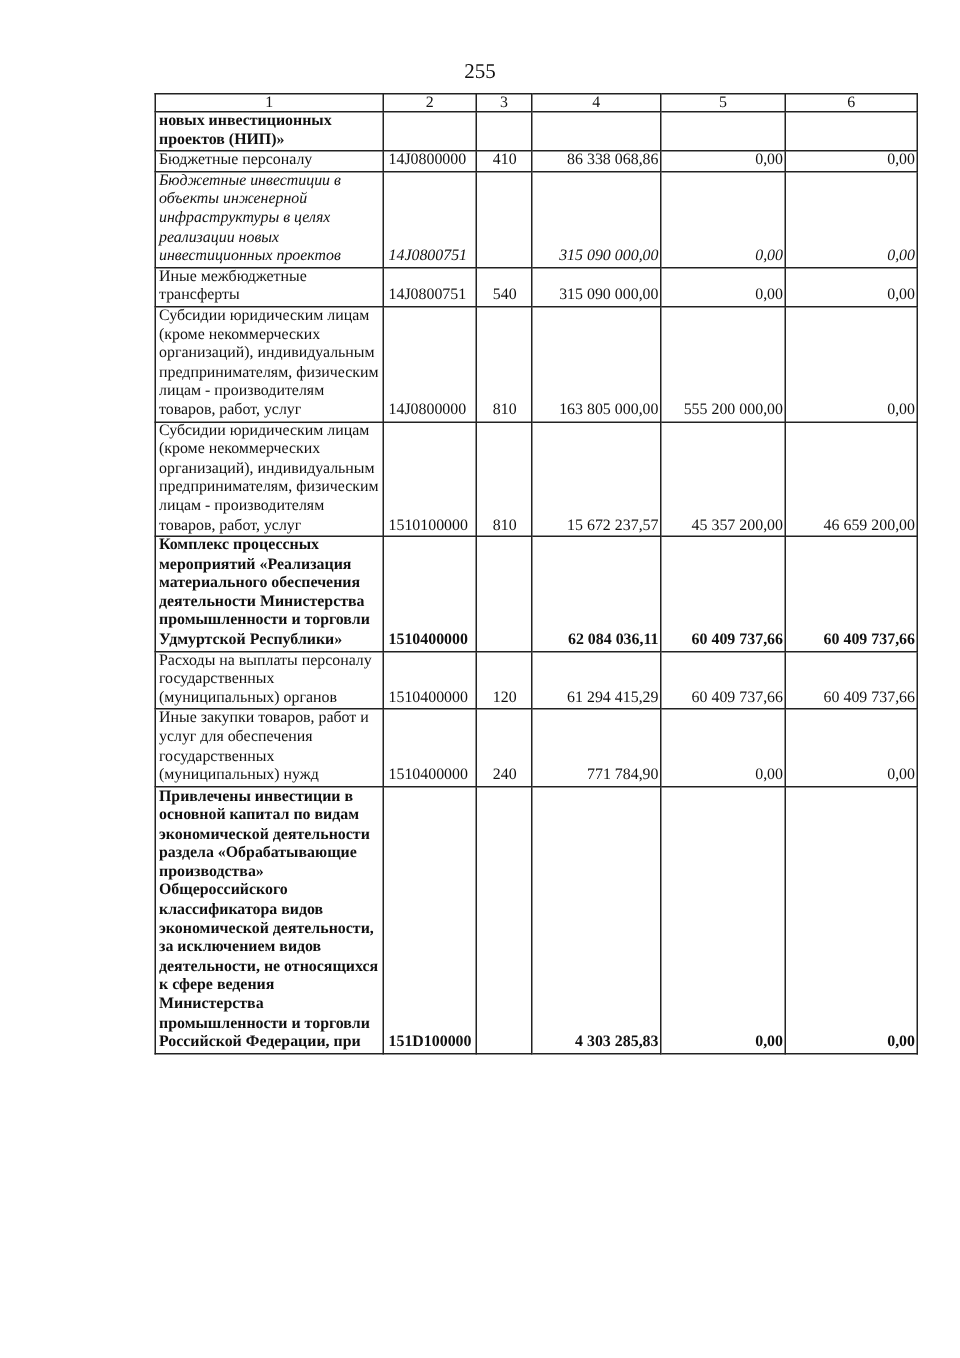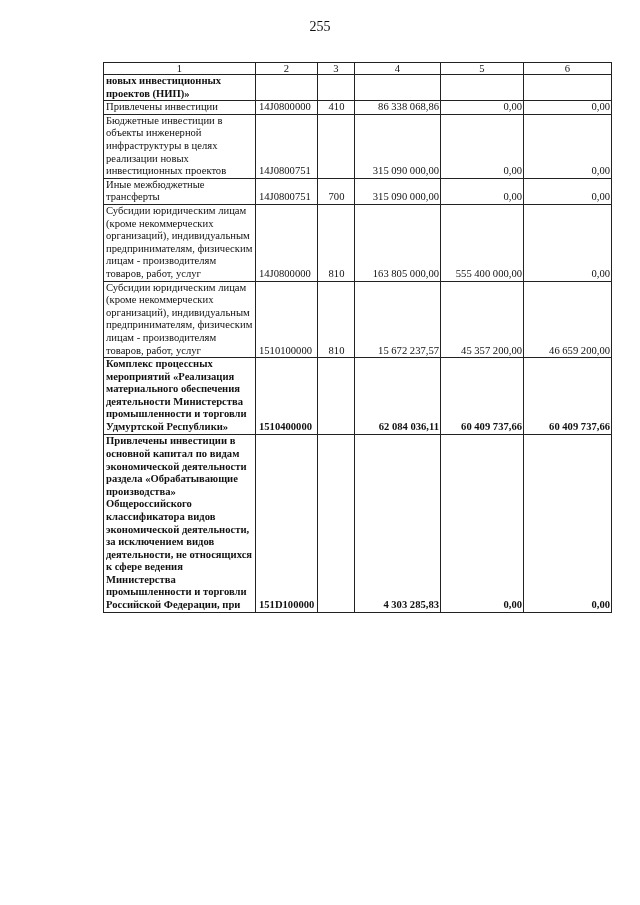--- a/index.html
+++ b/index.html
@@ -1,18 +1,18 @@
 <!DOCTYPE html>
 <html><head>
 <meta charset="utf-8">
 <style>
   html, body { margin:0; padding:0; background:#ffffff; }
   body { width:640px; height:905px; position:relative; overflow:hidden;
          font-family:"Liberation Serif","DejaVu Serif",serif; color:#111; }
-  .page-number { position:absolute; top:19px; left:0; width:640px; text-align:center;
+  .page-number { position:absolute; top:41px; left:0; width:640px; text-align:center;
                  font-size:14px; }
   table { position:absolute; left:103px; top:62px; border-collapse:collapse;
           table-layout:fixed; width:508px; font-size:10.6px; line-height:12.6px; }
   td { border:1px solid #222; padding:0 2px; vertical-align:bottom; overflow:hidden; }
   td.c1 { text-align:left; }
   td.c2, td.c3 { text-align:left; padding-left:3px;margin-left:33px; }
   td.num { text-align:right; padding-right:1px; white-space:nowrap; }
   td.c3 { text-align:center; }
   tr.hdr td { text-align:center; height:11px; line-height:11px; vertical-align:middle; }
   tr.bold td { font-weight:bold; }
@@ -43,67 +43,83 @@
     </tr>
   <tr class="bold" style="height: 26px;">
         <td class="c1 wrap">новых инвестиционных проектов (НИП)»</td>
         <td class="c2"></td>
         <td class="c3"></td>
         <td class="num"></td>
         <td class="num"></td>
         <td class="num"></td>
       </tr>
       <tr style="height: 13px;">
-        <td class="c1 wrap">Привлечены инвестиции</td>
+        <td class="c1 wrap">Бюджетные персоналу</td>
         <td class="c2">14J0800000</td>
         <td class="c3">410</td>
         <td class="num">86 338 068,86</td>
         <td class="num">0,00</td>
         <td class="num">0,00</td>
       </tr>
-      <tr style="height: 64px;">
+      <tr style="height: 64px; font-style: italic;">
         <td class="c1 wrap">Бюджетные инвестиции в объекты инженерной инфраструктуры в целях реализации новых инвестиционных проектов</td>
         <td class="c2">14J0800751</td>
         <td class="c3"></td>
         <td class="num">315 090 000,00</td>
         <td class="num">0,00</td>
         <td class="num">0,00</td>
       </tr>
       <tr style="height: 26px;">
         <td class="c1 wrap">Иные межбюджетные трансферты</td>
         <td class="c2">14J0800751</td>
-        <td class="c3">700</td>
+        <td class="c3">540</td>
         <td class="num">315 090 000,00</td>
         <td class="num">0,00</td>
         <td class="num">0,00</td>
       </tr>
       <tr style="height: 76px;">
         <td class="c1 wrap">Субсидии юридическим лицам (кроме некоммерческих организаций), индивидуальным предпринимателям, физическим лицам - производителям товаров, работ, услуг</td>
         <td class="c2">14J0800000</td>
         <td class="c3">810</td>
         <td class="num">163 805 000,00</td>
-        <td class="num">555 400 000,00</td>
+        <td class="num">555 200 000,00</td>
         <td class="num">0,00</td>
       </tr>
       <tr style="height: 76px;">
         <td class="c1 wrap">Субсидии юридическим лицам (кроме некоммерческих организаций), индивидуальным предпринимателям, физическим лицам - производителям товаров, работ, услуг</td>
         <td class="c2">1510100000</td>
         <td class="c3">810</td>
         <td class="num">15 672 237,57</td>
         <td class="num">45 357 200,00</td>
         <td class="num">46 659 200,00</td>
       </tr>
       <tr class="bold" style="height: 76px;">
         <td class="c1 wrap">Комплекс процессных мероприятий «Реализация материального обеспечения деятельности Министерства промышленности и торговли Удмуртской Республики»</td>
         <td class="c2">1510400000</td>
         <td class="c3"></td>
         <td class="num">62 084 036,11</td>
         <td class="num">60 409 737,66</td>
         <td class="num">60 409 737,66</td>
       </tr>
+      <tr style="height: 38px;">
+        <td class="c1 wrap">Расходы на выплаты персоналу государственных (муниципальных) органов</td>
+        <td class="c2">1510400000</td>
+        <td class="c3">120</td>
+        <td class="num">61 294 415,29</td>
+        <td class="num">60 409 737,66</td>
+        <td class="num">60 409 737,66</td>
+      </tr>
+      <tr style="height: 51px;">
+        <td class="c1 wrap">Иные закупки товаров, работ и услуг для обеспечения государственных (муниципальных) нужд</td>
+        <td class="c2">1510400000</td>
+        <td class="c3">240</td>
+        <td class="num">771 784,90</td>
+        <td class="num">0,00</td>
+        <td class="num">0,00</td>
+      </tr>
       <tr class="bold" style="height: 178px;">
         <td class="c1 wrap">Привлечены инвестиции в основной капитал по видам экономической деятельности раздела «Обрабатывающие производства» Общероссийского классификатора видов экономической деятельности, за исключением видов деятельности, не относящихся к сфере ведения Министерства промышленности и торговли Российской Федерации, при</td>
         <td class="c2">151D100000</td>
         <td class="c3"></td>
         <td class="num">4 303 285,83</td>
         <td class="num">0,00</td>
         <td class="num">0,00</td>
       </tr>
     </tbody>
 </table>

